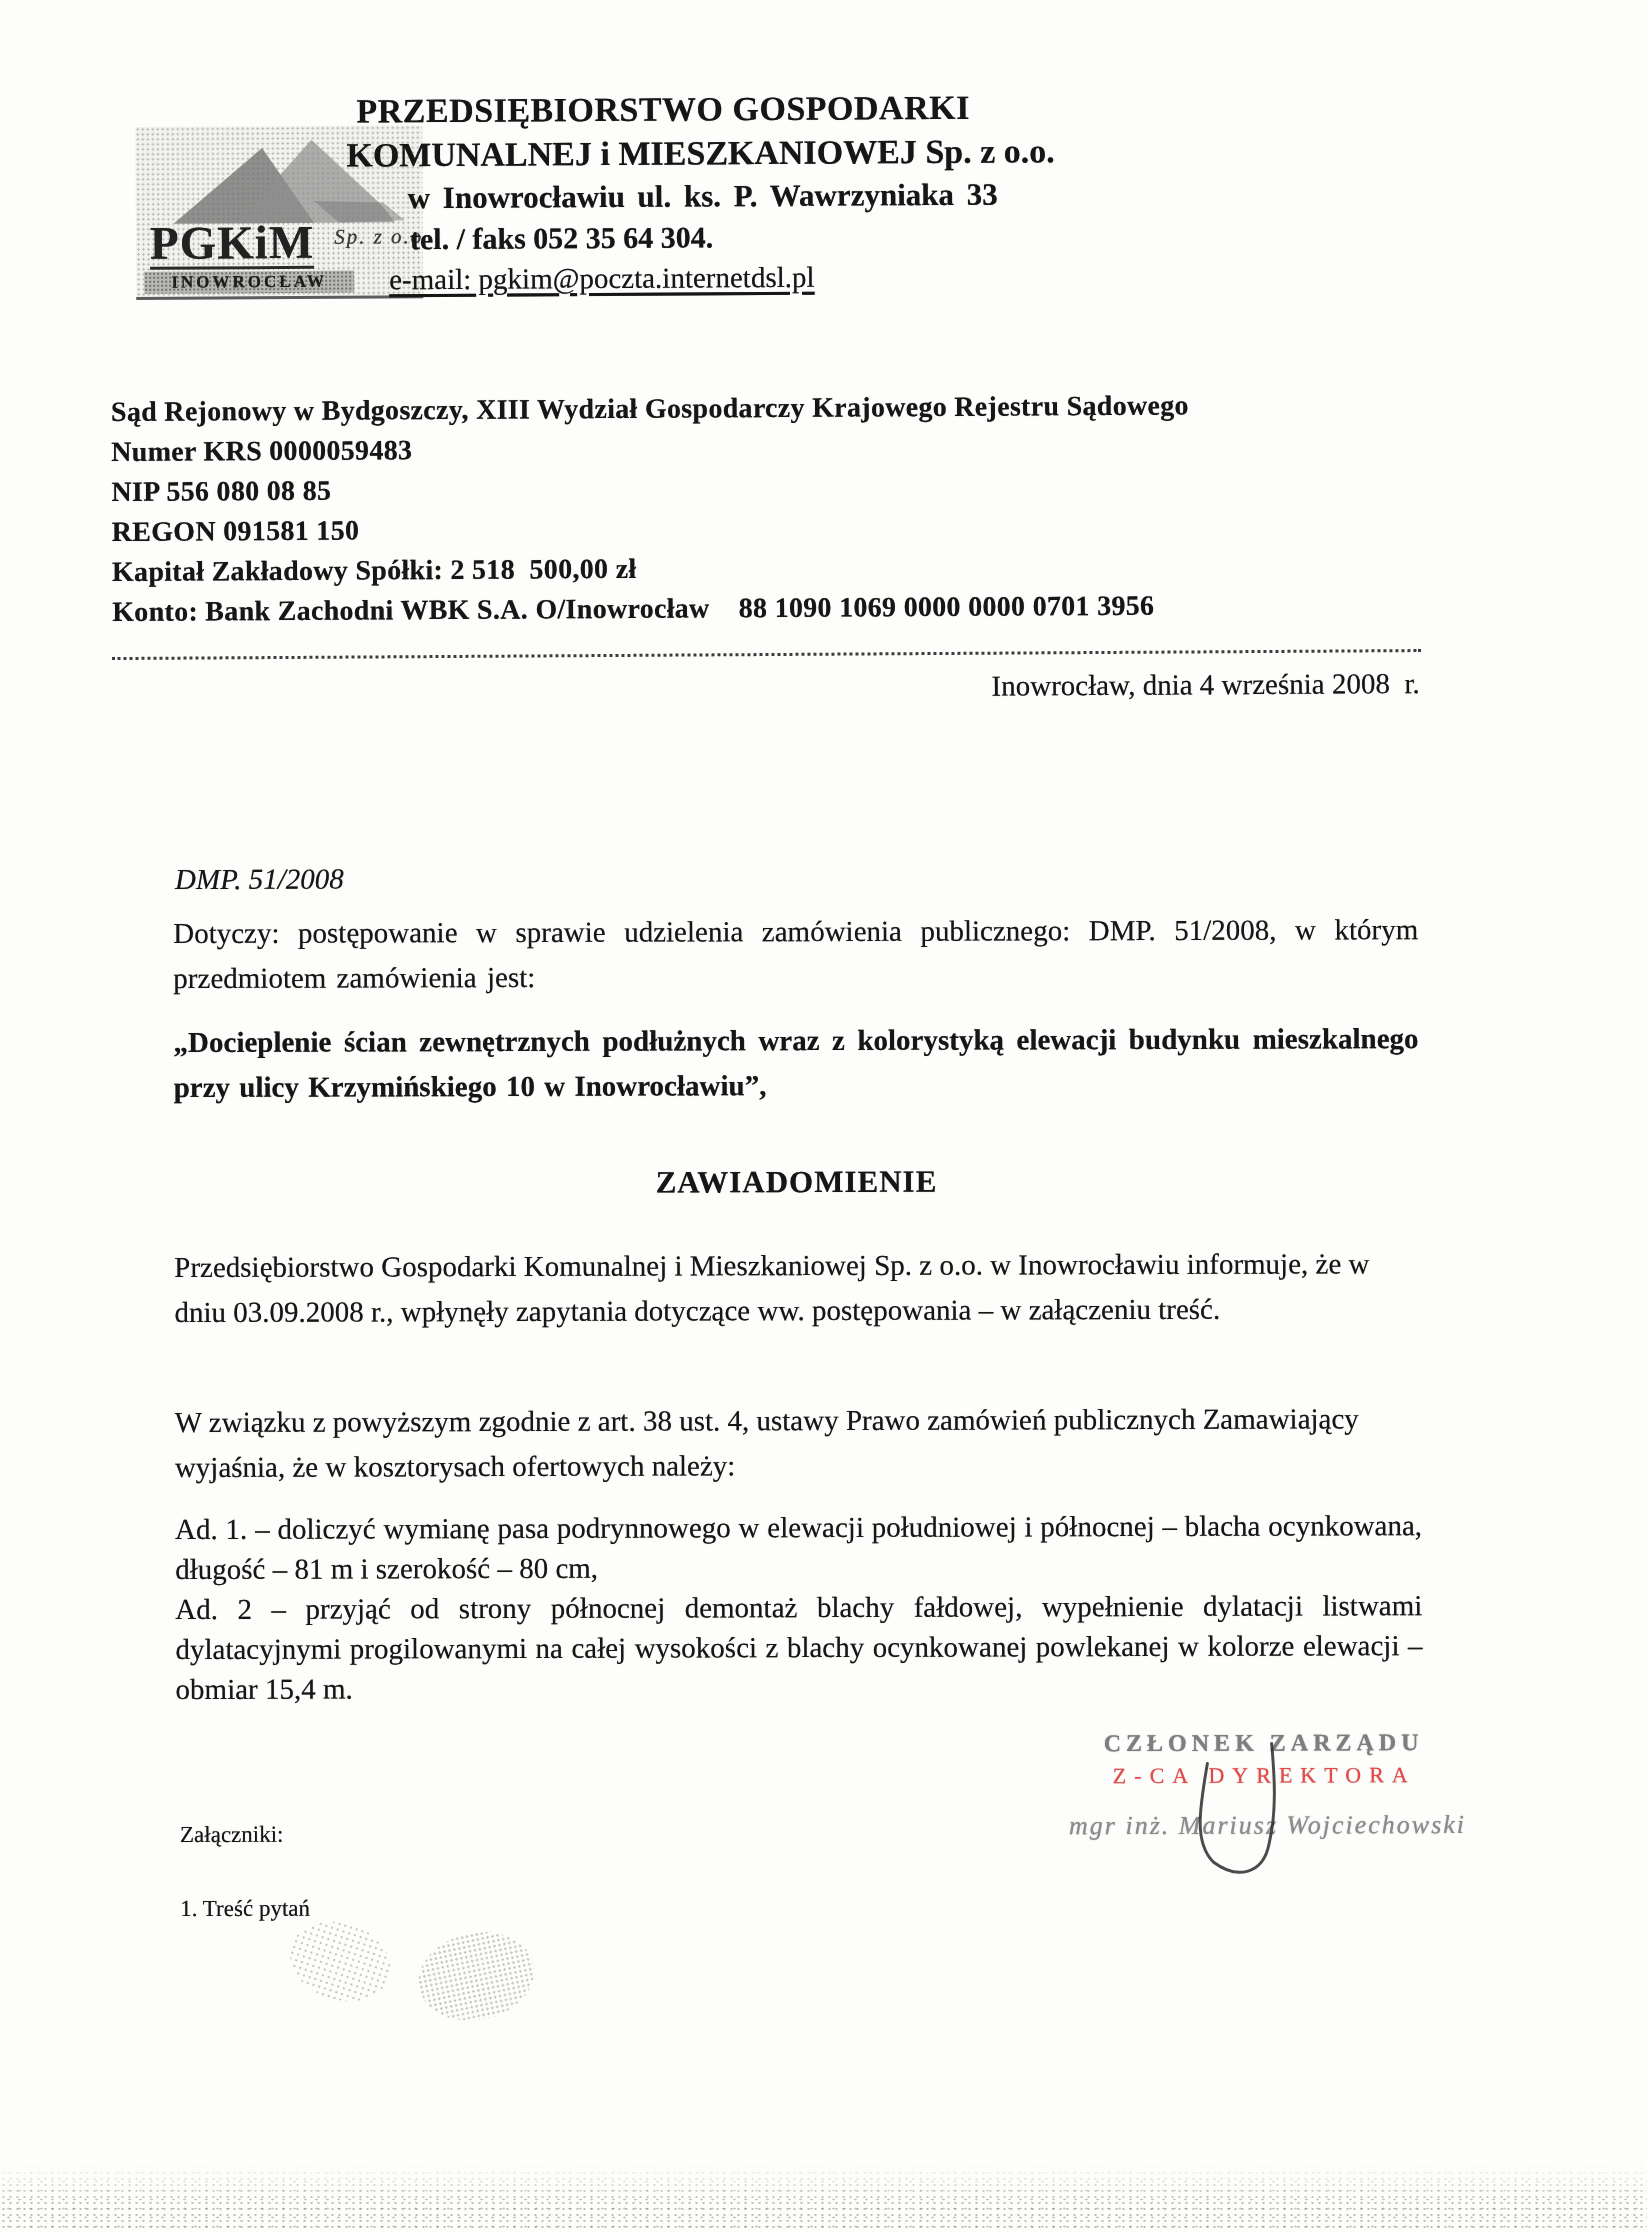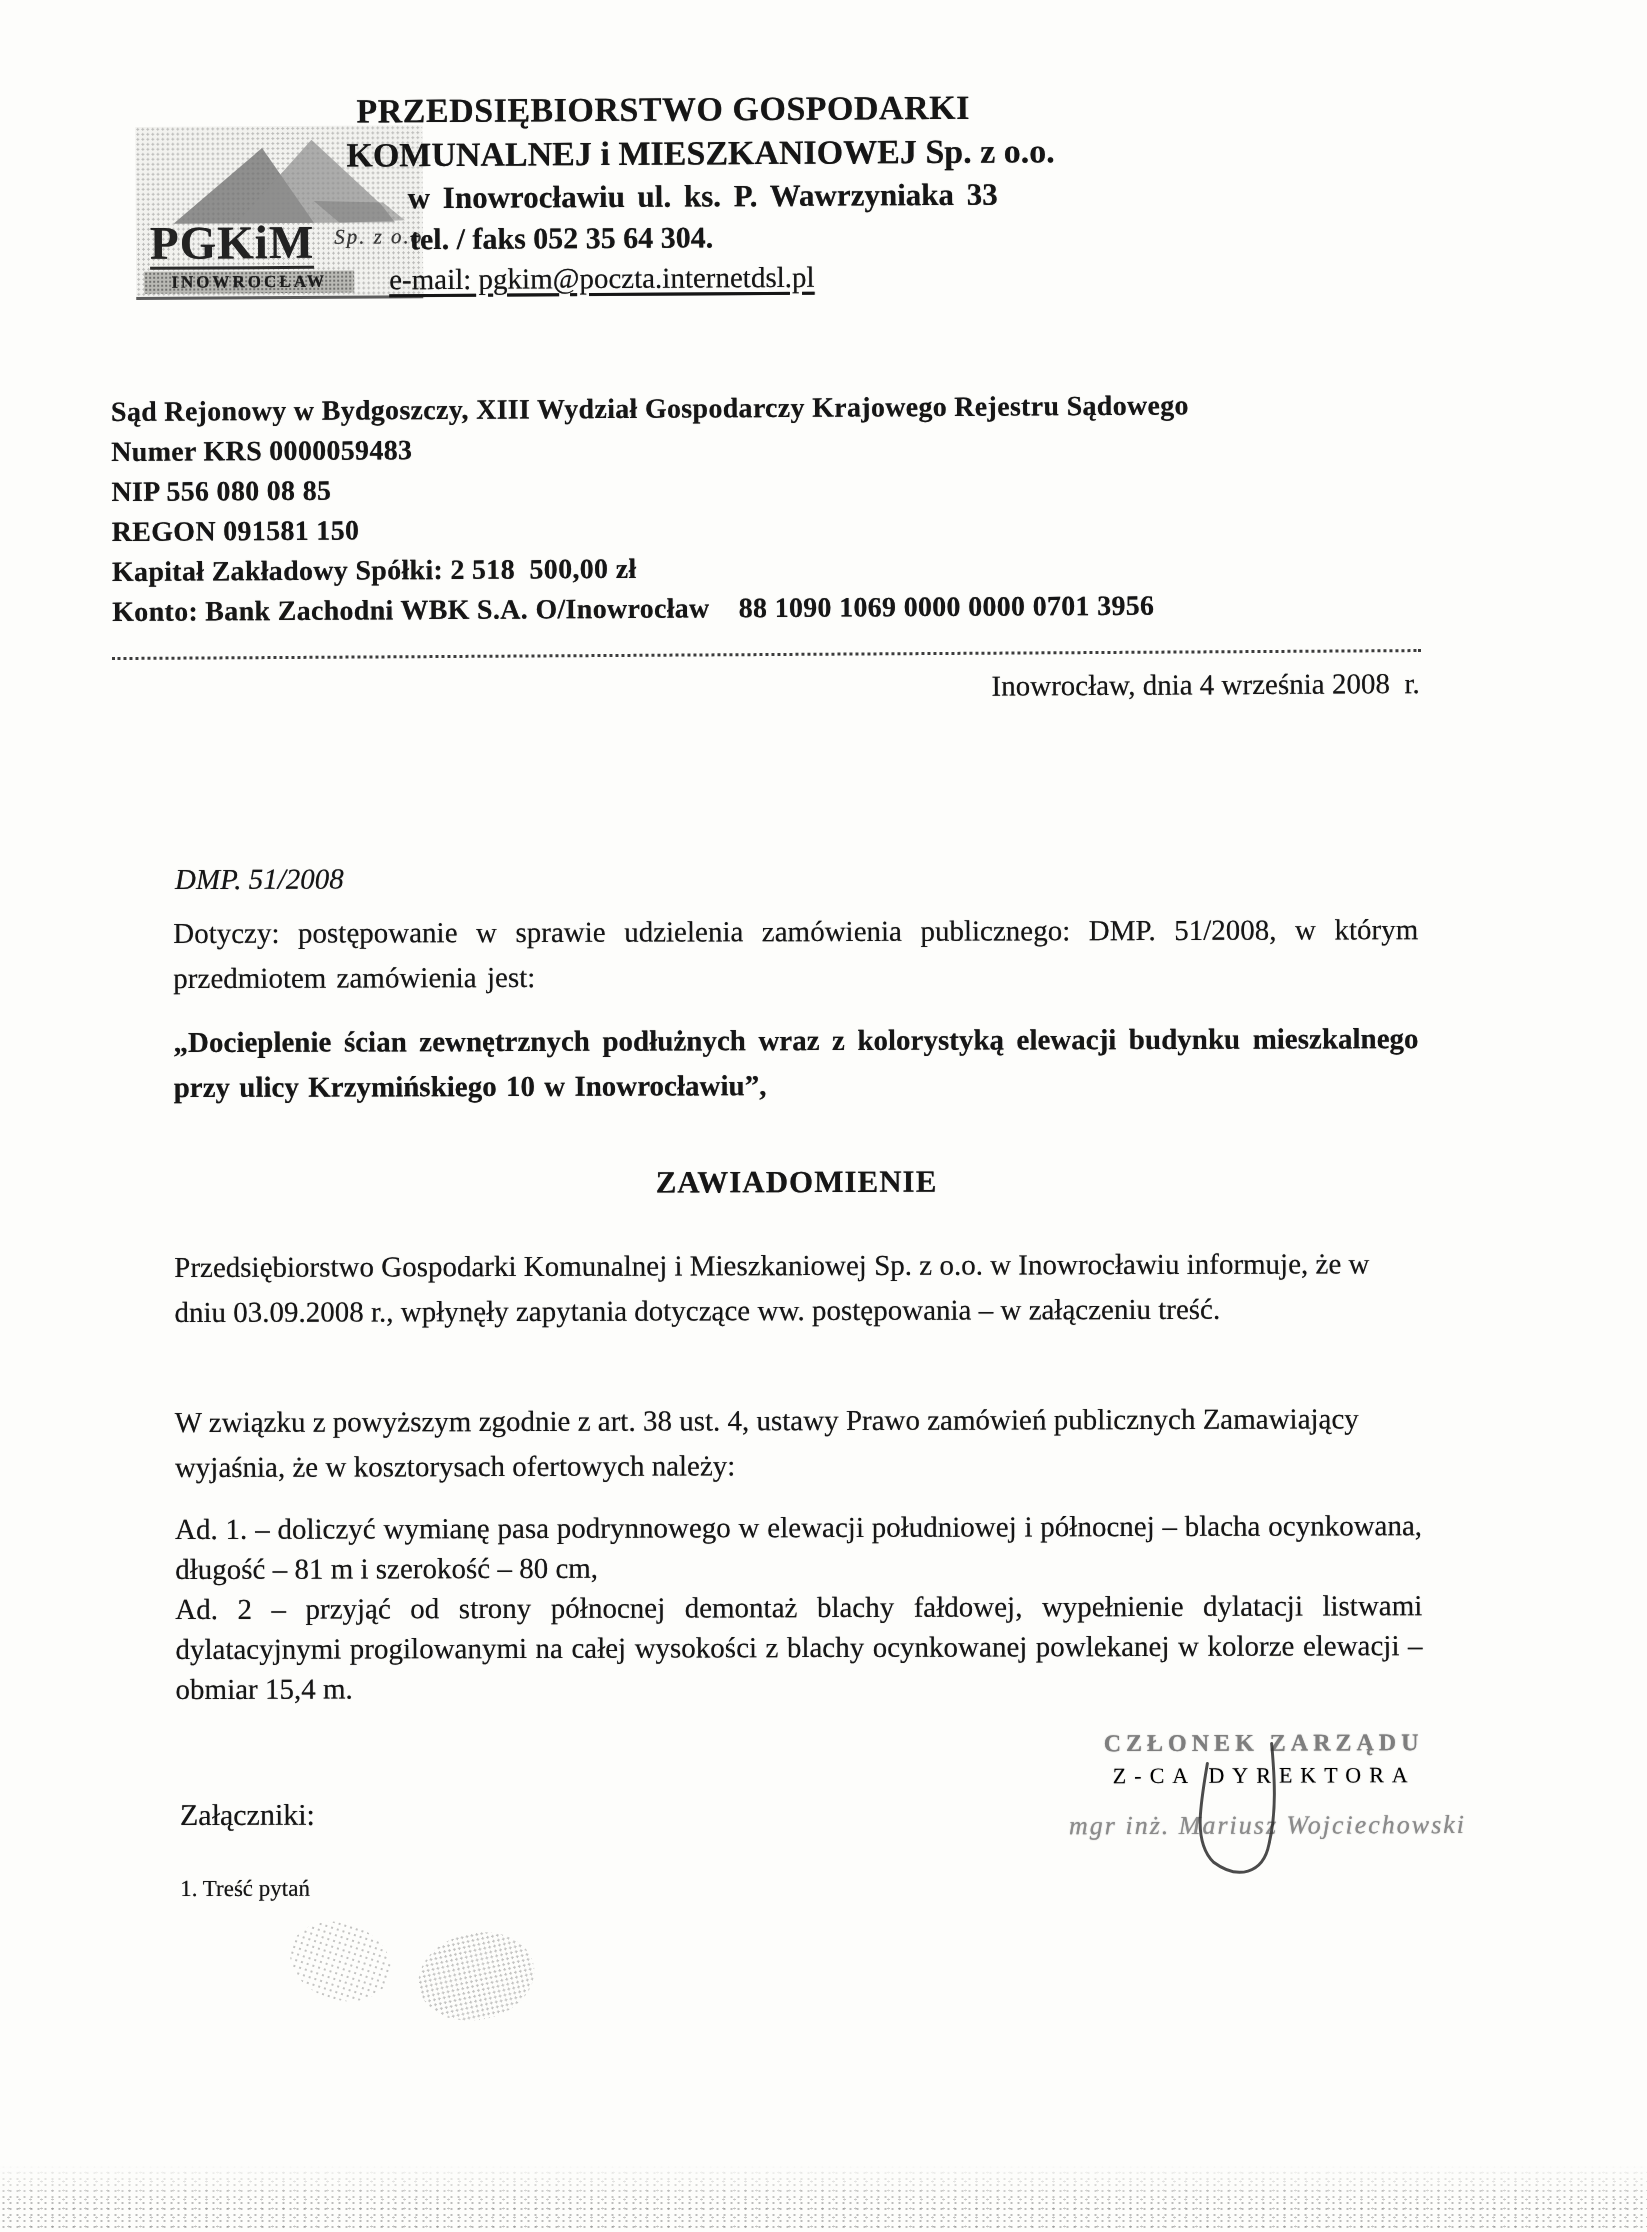--- a/index.html
+++ b/index.html
@@ -90,33 +90,33 @@
   .notice-heading {
     position: absolute; left: 174px; top: 1166px; width: 1245px;
     font-size: 31px; font-weight: bold; text-align: center; letter-spacing: 1px;
   }
   .para-info { top: 1245px; }
   .para-legal { top: 1400px; }
   .answers { position: absolute; left: 174px; top: 1509px; width: 1247px; }
   .answers p { margin: 0; font-size: 29px; line-height: 40px; text-align: justify; text-align-last: left; }
 
   .attachments { position: absolute; left: 178px; top: 1800px; }
-  .attachments-label { font-size: 30px; line-height: 30px; }
+  .attachments-label { font-size: 23px; line-height: 30px; margin-top: 20px; }
   .attachments-item { font-size: 23px; line-height: 30px; margin-top: 44px; }
 
   
   .stamp-line1 {
     position: absolute; left: 1102px; top: 1733px;
     font-size: 24px; font-weight: bold; letter-spacing: 5px;
     color: #7e7e7e; text-shadow: 0 0 1.2px #8a8a8a; white-space: nowrap;
   }
   .stamp-line2 {
     position: absolute; left: 1111px; top: 1766px;
     font-size: 22px; letter-spacing: 8px;
-    color: #000000; text-shadow: 0 0 1.2px #a0a0a0; white-space: nowrap;
+    color: #ef4444; text-shadow: 0 0 1.2px #a0a0a0; white-space: nowrap;
   }
   .signer-name {
     position: absolute; left: 1067px; top: 1814px;
     font-size: 26px; font-style: italic; letter-spacing: 2px;
     color: #8b8b8b; text-shadow: 0 0 1.2px #949494; white-space: nowrap;
   }
   .signature-svg { position: absolute; left: 1148px; top: 1725px; }
 
   
   .smudge {

